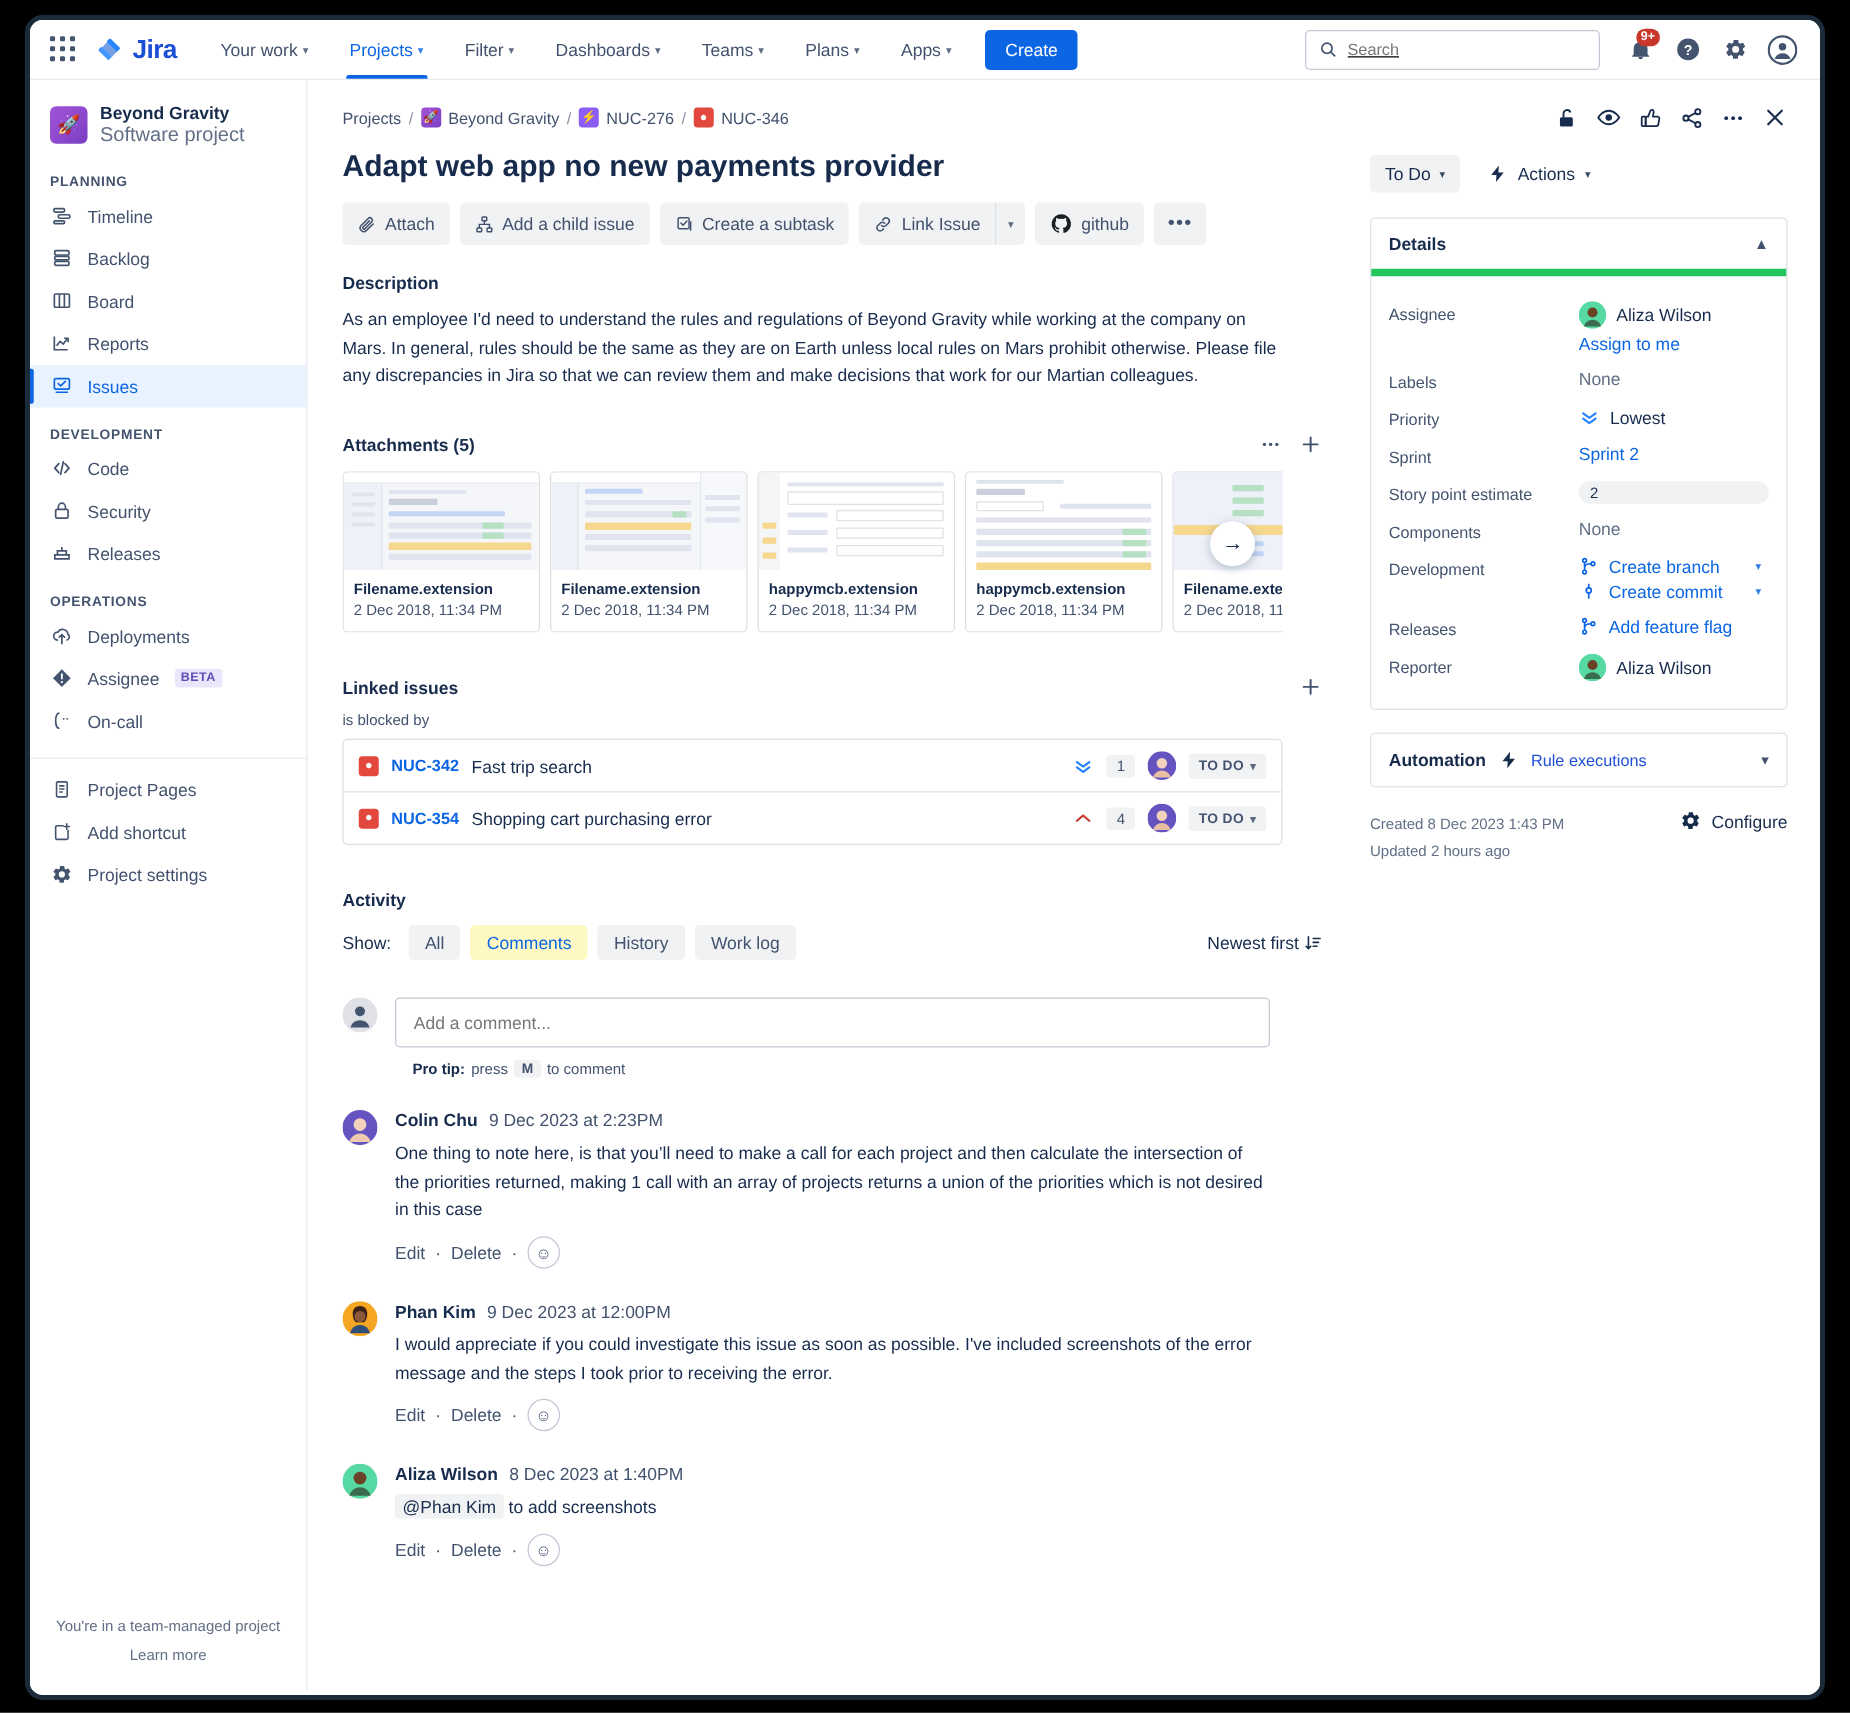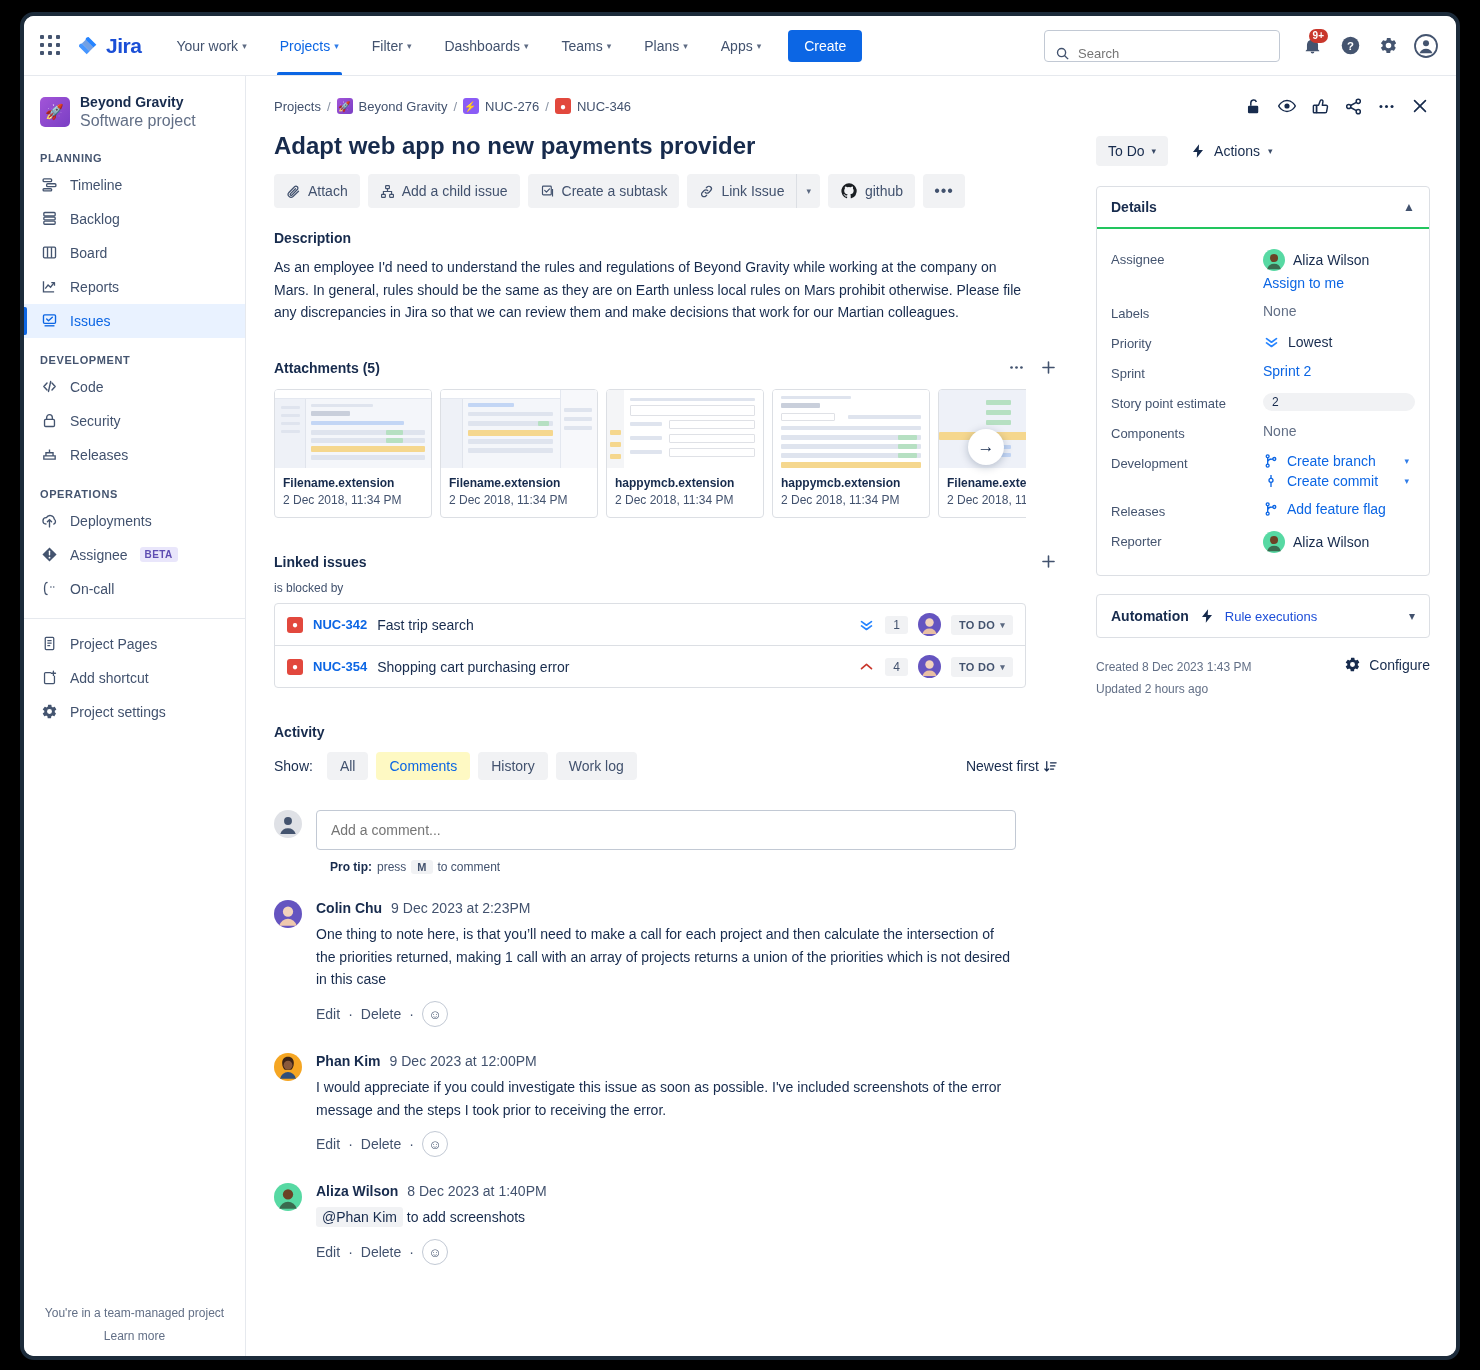--- a/index.html
+++ b/index.html
@@ -14,21 +14,21 @@
     left: 20px; top: 12px;
     width: 1440px; height: 1348px;
     background: #ffffff;
     border: 4px solid #1c2b3a;
     border-radius: 14px;
     overflow: hidden;
   }
 
   
   .topnav {
-    height: 60px;
+    height: 48px;
     display: flex; align-items: center;
     border-bottom: 1px solid #e6e9ee;
     padding: 0 14px 0 16px;
     background: #fff;
     position: relative;
   }
   .apps-grid { width: 22px; height: 22px; display:grid; grid-template-columns: repeat(3,1fr); gap:2px; margin-right: 16px; cursor:pointer;}
   .apps-grid i { width: 4px; height: 4px; background:#44546f; border-radius:1px; display:block;}
   .jira-logo { display:flex; align-items:center; gap:6px; margin-right: 26px; cursor:pointer;}
   .jira-mark { width: 22px; height: 22px; position: relative; }
@@ -46,22 +46,23 @@
   .caret { font-size: 9px; opacity:.85; }
   .create-btn {
     margin-left: 18px;
     background: #0c66e4; color:#fff; border:none; border-radius:4px;
     font-size: 14px; font-weight:500; padding: 8px 16px; cursor:pointer;
     font-family: inherit;
   }
   .topnav-right { margin-left:auto; display:flex; align-items:center; gap: 6px;}
   .search-box {
     width: 236px; height: 32px; border:1px solid #c2c9d4; border-radius:4px;
-    display:flex; align-items:flex-end; gap:8px; padding: 0 10px; background:#fff;
+    display:flex; align-items:center; gap:8px; padding: 0 10px; background:#fff;
     margin-right: 10px;
+    text-decoration: underline;
   }
   .search-box input {
     border:none; outline:none; font-size:13px; color:#42526e; width:100%;
     font-family: inherit; background: transparent;
   }
   .icon-btn { width:32px; height:32px; display:flex; align-items:center; justify-content:center; cursor:pointer; color:#44546f; position:relative;}
   .badge-9 {
     position:absolute; top: -1px; right: 0px; background:#c9372c; color:#fff;
     font-size: 10px; font-weight:700; border-radius: 8px; padding: 1px 4px; line-height:1.2;
   }
@@ -220,21 +221,21 @@
   .rtoolbar span { cursor:pointer; display:flex; align-items:center; }
   .status-actions { display:flex; align-items:center; gap: 22px; margin-top: 20px;}
   .todo-btn {
     background:#f1f2f4; border:none; border-radius:4px; padding: 7px 12px;
     font-size: 14px; color:#172b4d; display:flex; align-items:center; gap:7px;
     cursor:pointer; font-family:inherit;
   }
   .actions-btn { display:flex; align-items:center; gap:8px; font-size:14px; color:#172b4d; cursor:pointer;}
   .panel { border:1px solid #dcdfe4; border-radius:4px; margin-top: 20px; }
   .panel-head {
-    display:flex; align-items:center; padding: 12px 14px; border-bottom:2px solid #22c55e;
+    display:flex; align-items:center; padding: 12px 14px; border-bottom:6px solid #22c55e;
     font-size: 14px; font-weight:700; color:#172b4d; cursor:pointer;
   }
   .panel-head .chev { margin-left:auto; color:#42526e; font-size:12px;}
   .panel-body { padding: 14px 14px 16px; }
   .frow { display:flex; align-items:flex-start; padding: 6px 0; min-height: 30px;}
   .flabel { width: 152px; flex:0 0 152px; font-size: 13px; color:#44546f; padding-top: 3px;}
   .fvalue { flex:1; font-size: 14px; color:#172b4d; display:flex; flex-direction:column; gap:4px;}
   .fval-line { display:flex; align-items:center; gap:8px; }
   .muted { color:#626f86; }
   .link { color:#0c66e4; text-decoration:none; cursor:pointer;}

